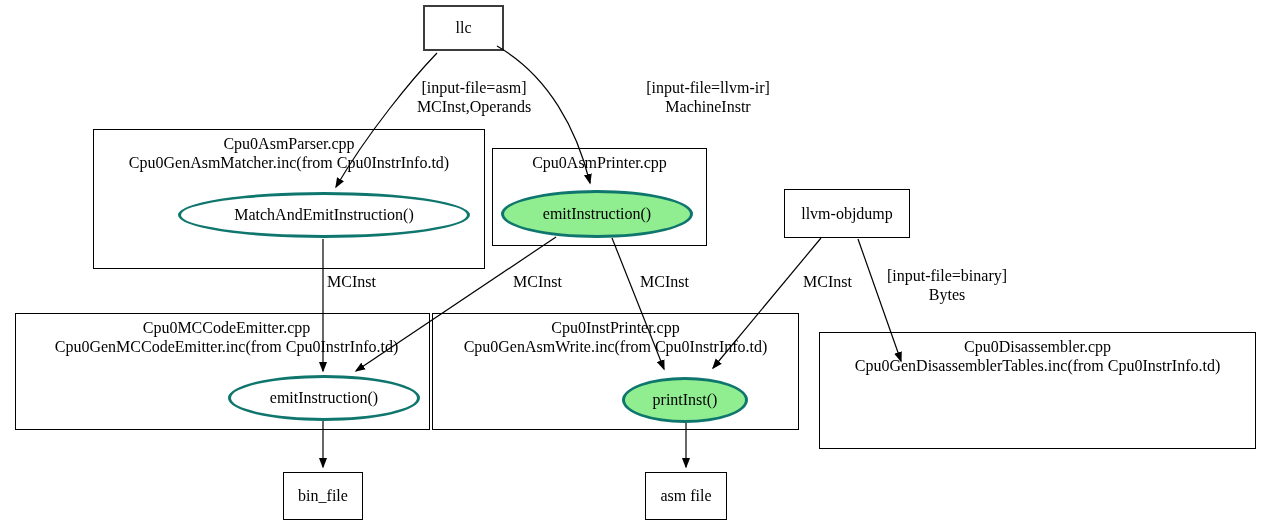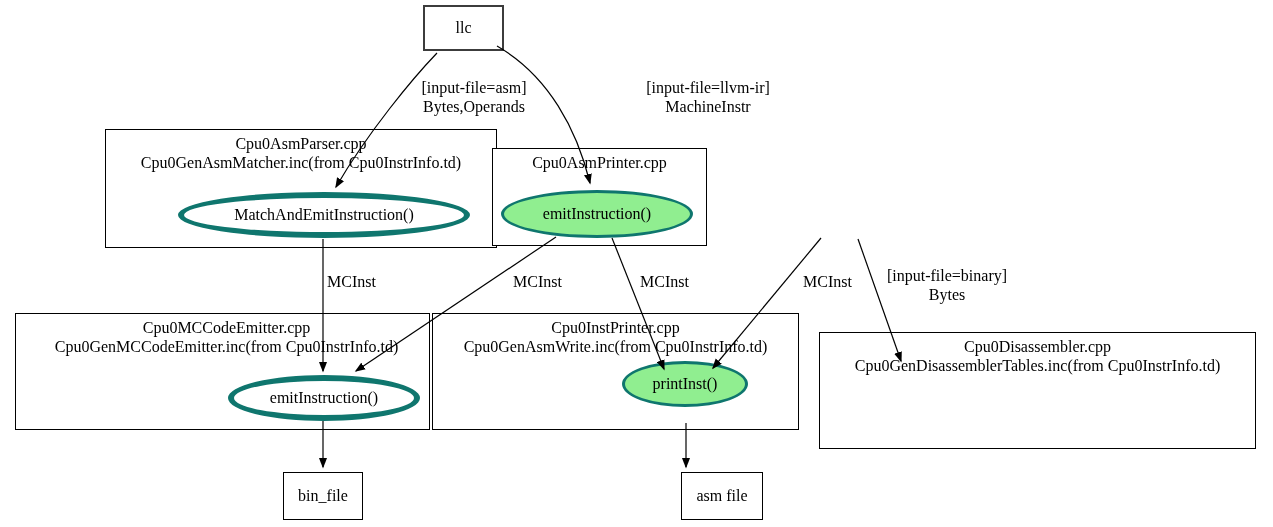--- a/index.html
+++ b/index.html
@@ -26,21 +26,21 @@
   }
   .box-title {
     width: 100%;
     text-align: center;
     padding-top: 4px;
     line-height: 19px;
     white-space: nowrap;
   }
   .node-ellipse {
     position: absolute;
-    border: 6px solid #0f766e;
+    border: 3px solid #0f766e;
     border-radius: 50%;
     background: #ffffff;
     box-sizing: border-box;
     display: flex;
     align-items: center;
     justify-content: center;
     white-space: nowrap;
   }
   .node-ellipse.highlight {
     background: #90ee90;
@@ -55,32 +55,32 @@
     text-align: center;
     transform: translateX(-50%);
   }
   .edge-layer {
     position: absolute;
     left: 0; top: 0;
     width: 1273px; height: 527px;
     pointer-events: none;
   }
   #box-llc { left: 423px; top: 5px;  width: 81px;  height: 46px; border: 2px solid #3c3c3c; }
-  #box-asm-parser   { left: 105px;  top: 129px; width: 392px; height: 119px; }
+  #box-asm-parser   { left: 93px;  top: 129px; width: 392px; height: 140px; }
   #box-asm-printer  { left: 492px; top: 148px; width: 215px; height: 98px; }
   #box-objdump      { left: 784px; top: 189px; width: 126px; height: 49px; }
   #box-mc-emitter   { left: 15px;  top: 313px; width: 415px; height: 117px; padding-left: 8px; }
   #box-inst-printer { left: 432px; top: 313px; width: 367px; height: 117px; }
   #box-disassembler { left: 819px; top: 332px; width: 437px; height: 117px; }
   #box-bin-file     { left: 283px; top: 472px; width: 80px;  height: 48px; }
-  #box-asm-file     { left: 681px; top: 472px; width: 82px;  height: 48px; }
+  #box-asm-file     { left: 645px; top: 472px; width: 82px;  height: 48px; }
   #el-match      { left: 178px; top: 192px; width: 292px; height: 46px; }
   #el-emit-green { left: 501px; top: 190px; width: 192px; height: 48px; }
   #el-emit-white { left: 228px; top: 375px; width: 192px; height: 46px; }
-  #el-print      { left: 622px; top: 361px; width: 126px; height: 46px; }
+  #el-print      { left: 622px; top: 377px; width: 126px; height: 46px; }
   #el-getinstr   { left: 828px; top: 376px; width: 178px; height: 47px; }
   #lbl-asm-input    { left: 474px; top: 78px; }
   #lbl-llvmir-input { left: 672px; top: 78px; margin-left: 36px; }
   #lbl-binary-input { left: 947px; top: 266px; }
   #lbl-mcinst-1 { left: 327px; top: 272px; }
   #lbl-mcinst-2 { left: 513px; top: 272px; }
   #lbl-mcinst-3 { left: 640px; top: 272px; }
   #lbl-mcinst-4 { left: 803px; top: 272px; }
 </style>
 </head>
@@ -98,20 +98,23 @@
       <div>Cpu0GenAsmMatcher.inc(from Cpu0InstrInfo.td)</div>
     </div>
   </div>
 
   <div class="box" id="box-asm-printer">
     <div class="box-title">
       <div>Cpu0AsmPrinter.cpp</div>
     </div>
   </div>
 
+  <div class="box centered" id="box-objdump">
+    <span>llvm-objdump</span>
+  </div>
 
   <div class="box" id="box-mc-emitter">
     <div class="box-title">
       <div>Cpu0MCCodeEmitter.cpp</div>
       <div>Cpu0GenMCCodeEmitter.inc(from Cpu0InstrInfo.td)</div>
     </div>
   </div>
 
   <div class="box" id="box-inst-printer">
     <div class="box-title">
@@ -164,21 +167,21 @@
     <path d="M556,237 L356,371" fill="none" stroke="#000000" stroke-width="1.2" marker-end="url(#arrow)"></path>
     <path d="M612,238 L664,369" fill="none" stroke="#000000" stroke-width="1.2" marker-end="url(#arrow)"></path>
     <path d="M821,238 L713,368" fill="none" stroke="#000000" stroke-width="1.2" marker-end="url(#arrow)"></path>
     <path d="M858,239 L901,361" fill="none" stroke="#000000" stroke-width="1.2" marker-end="url(#arrow)"></path>
     <path d="M323,421 L323,467" fill="none" stroke="#000000" stroke-width="1.2" marker-end="url(#arrow)"></path>
     <path d="M686,423 L686,467" fill="none" stroke="#000000" stroke-width="1.2" marker-end="url(#arrow)"></path>
   </svg>
 
   <div class="edge-label two-line" id="lbl-asm-input">
     <div>[input-file=asm]</div>
-    <div>Bytes,Operands</div>
+    <div>MCInst,Operands</div>
   </div>
 
   <div class="edge-label two-line" id="lbl-llvmir-input">
     <div>[input-file=llvm-ir]</div>
     <div>MachineInstr</div>
   </div>
 
   <div class="edge-label two-line" id="lbl-binary-input">
     <div>[input-file=binary]</div>
     <div>Bytes</div>

